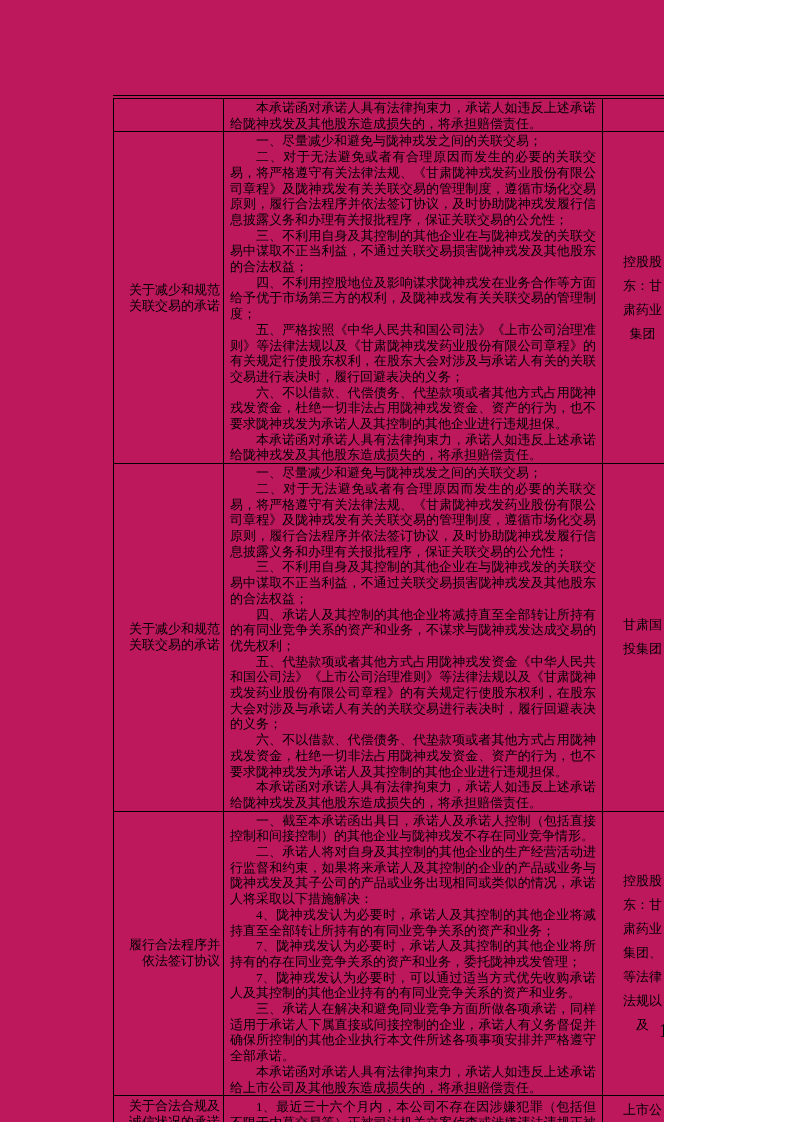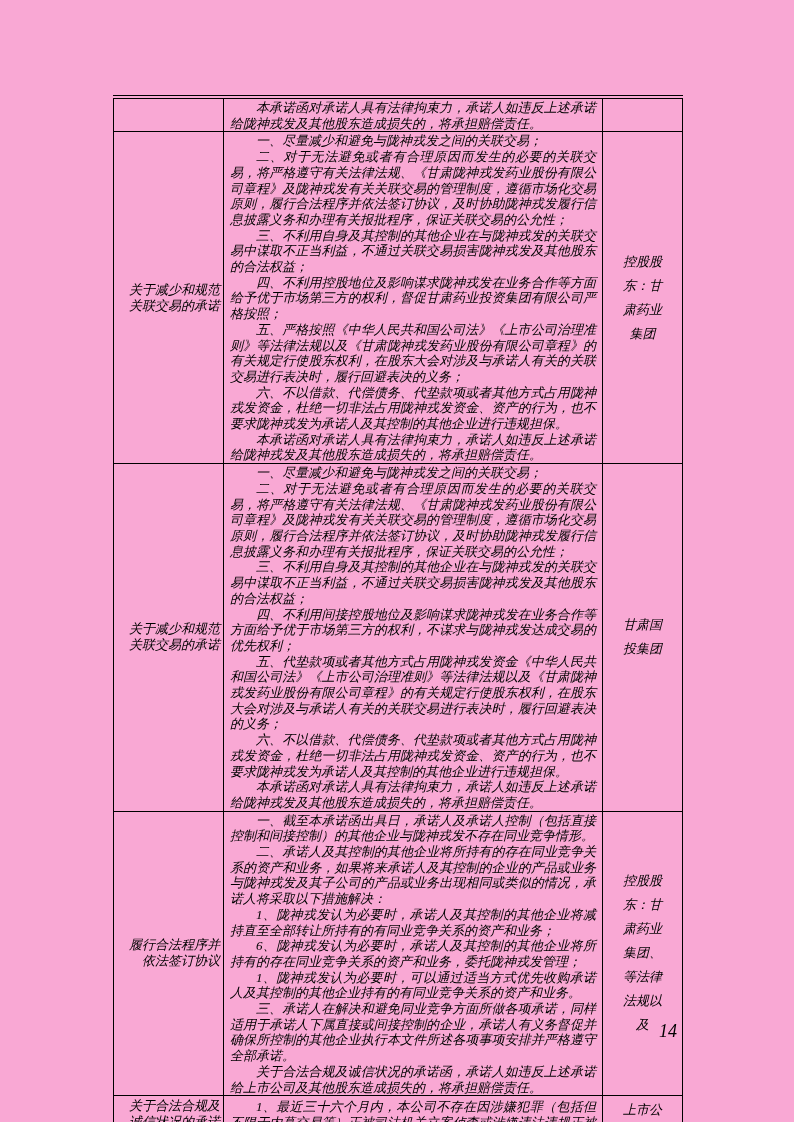--- a/index.html
+++ b/index.html
@@ -5,24 +5,23 @@
   * { box-sizing: border-box; }
   html, body { margin: 0; padding: 0; }
   body {
     width: 794px; height: 1122px;
     background: #ffffff;
     color: #000000;
     font-family: "Liberation Serif", "DejaVu Serif", serif;
   }
   .sheet {
     position: relative;
-    width: 794px; height: 1122px;
-    background: #f9a8d4;
+    width: 664px; height: 1122px;
+    background: #be185d;
     overflow: hidden;
-    font-style: italic;
   }
   table.commitments {
     position: absolute;
     left: 113px; top: 95px;
     width: 569px;
     border-collapse: collapse;
     table-layout: fixed;
     border-top: 4px double #000;
     border-bottom: 4px double #000;
   }
@@ -80,52 +79,52 @@
         </td>
         <td class="c-party"></td>
       </tr>
 
       <tr class="r1">
         <td class="c-label">关于减少和规范关联交易的承诺</td>
         <td class="c-text">
           <p>一、尽量减少和避免与陇神戎发之间的关联交易；</p>
           <p>二、对于无法避免或者有合理原因而发生的必要的关联交易，将严格遵守有关法律法规、《甘肃陇神戎发药业股份有限公司章程》及陇神戎发有关关联交易的管理制度，遵循市场化交易原则，履行合法程序并依法签订协议，及时协助陇神戎发履行信息披露义务和办理有关报批程序，保证关联交易的公允性；</p>
           <p>三、不利用自身及其控制的其他企业在与陇神戎发的关联交易中谋取不正当利益，不通过关联交易损害陇神戎发及其他股东的合法权益；</p>
-          <p>四、不利用控股地位及影响谋求陇神戎发在业务合作等方面给予优于市场第三方的权利，督促甘肃药业投资集团有限公司严格按照；</p>
+          <p>四、不利用控股地位及影响谋求陇神戎发在业务合作等方面给予优于市场第三方的权利，及陇神戎发有关关联交易的管理制度；</p>
           <p>五、严格按照《中华人民共和国公司法》《上市公司治理准则》等法律法规以及《甘肃陇神戎发药业股份有限公司章程》的有关规定行使股东权利，在股东大会对涉及与承诺人有关的关联交易进行表决时，履行回避表决的义务；</p>
           <p>六、不以借款、代偿债务、代垫款项或者其他方式占用陇神戎发资金，杜绝一切非法占用陇神戎发资金、资产的行为，也不要求陇神戎发为承诺人及其控制的其他企业进行违规担保。</p>
           <p>本承诺函对承诺人具有法律拘束力，承诺人如违反上述承诺给陇神戎发及其他股东造成损失的，将承担赔偿责任。</p>
         </td>
         <td class="c-party">控股股东：甘肃药业集团</td>
       </tr>
 
       <tr class="r2">
         <td class="c-label">关于减少和规范关联交易的承诺</td>
         <td class="c-text">
           <p>一、尽量减少和避免与陇神戎发之间的关联交易；</p>
           <p>二、对于无法避免或者有合理原因而发生的必要的关联交易，将严格遵守有关法律法规、《甘肃陇神戎发药业股份有限公司章程》及陇神戎发有关关联交易的管理制度，遵循市场化交易原则，履行合法程序并依法签订协议，及时协助陇神戎发履行信息披露义务和办理有关报批程序，保证关联交易的公允性；</p>
           <p>三、不利用自身及其控制的其他企业在与陇神戎发的关联交易中谋取不正当利益，不通过关联交易损害陇神戎发及其他股东的合法权益；</p>
-          <p>四、不利用间接控股地位及影响谋求陇神戎发在业务合作等方面给予优于市场第三方的权利，不谋求与陇神戎发达成交易的优先权利；</p>
+          <p>四、承诺人及其控制的其他企业将减持直至全部转让所持有的有同业竞争关系的资产和业务，不谋求与陇神戎发达成交易的优先权利；</p>
           <p>五、代垫款项或者其他方式占用陇神戎发资金《中华人民共和国公司法》《上市公司治理准则》等法律法规以及《甘肃陇神戎发药业股份有限公司章程》的有关规定行使股东权利，在股东大会对涉及与承诺人有关的关联交易进行表决时，履行回避表决的义务；</p>
           <p>六、不以借款、代偿债务、代垫款项或者其他方式占用陇神戎发资金，杜绝一切非法占用陇神戎发资金、资产的行为，也不要求陇神戎发为承诺人及其控制的其他企业进行违规担保。</p>
           <p>本承诺函对承诺人具有法律拘束力，承诺人如违反上述承诺给陇神戎发及其他股东造成损失的，将承担赔偿责任。</p>
         </td>
         <td class="c-party">甘肃国投集团</td>
       </tr>
 
       <tr class="r3">
         <td class="c-label">履行合法程序并依法签订协议</td>
         <td class="c-text">
           <p>一、截至本承诺函出具日，承诺人及承诺人控制（包括直接控制和间接控制）的其他企业与陇神戎发不存在同业竞争情形。</p>
-          <p>二、承诺人及其控制的其他企业将所持有的存在同业竞争关系的资产和业务，如果将来承诺人及其控制的企业的产品或业务与陇神戎发及其子公司的产品或业务出现相同或类似的情况，承诺人将采取以下措施解决：</p>
-          <p>1、陇神戎发认为必要时，承诺人及其控制的其他企业将减持直至全部转让所持有的有同业竞争关系的资产和业务；</p>
-          <p>6、陇神戎发认为必要时，承诺人及其控制的其他企业将所持有的存在同业竞争关系的资产和业务，委托陇神戎发管理；</p>
-          <p>1、陇神戎发认为必要时，可以通过适当方式优先收购承诺人及其控制的其他企业持有的有同业竞争关系的资产和业务。</p>
+          <p>二、承诺人将对自身及其控制的其他企业的生产经营活动进行监督和约束，如果将来承诺人及其控制的企业的产品或业务与陇神戎发及其子公司的产品或业务出现相同或类似的情况，承诺人将采取以下措施解决：</p>
+          <p>4、陇神戎发认为必要时，承诺人及其控制的其他企业将减持直至全部转让所持有的有同业竞争关系的资产和业务；</p>
+          <p>7、陇神戎发认为必要时，承诺人及其控制的其他企业将所持有的存在同业竞争关系的资产和业务，委托陇神戎发管理；</p>
+          <p>7、陇神戎发认为必要时，可以通过适当方式优先收购承诺人及其控制的其他企业持有的有同业竞争关系的资产和业务。</p>
           <p>三、承诺人在解决和避免同业竞争方面所做各项承诺，同样适用于承诺人下属直接或间接控制的企业，承诺人有义务督促并确保所控制的其他企业执行本文件所述各项事项安排并严格遵守全部承诺。</p>
-          <p>关于合法合规及诚信状况的承诺函，承诺人如违反上述承诺给上市公司及其他股东造成损失的，将承担赔偿责任。</p>
+          <p>本承诺函对承诺人具有法律拘束力，承诺人如违反上述承诺给上市公司及其他股东造成损失的，将承担赔偿责任。</p>
         </td>
         <td class="c-party">控股股东：甘肃药业集团、等法律法规以及</td>
       </tr>
 
       <tr class="r4">
         <td class="c-label">关于合法合规及诚信状况的承诺函</td>
         <td class="c-text">
           <p>1、最近三十六个月内，本公司不存在因涉嫌犯罪（包括但不限于内幕交易等）正被司法机关立案侦查或涉嫌违法违规正被中国证监会立</p>
         </td>
         <td class="c-party">上市公司</td>

